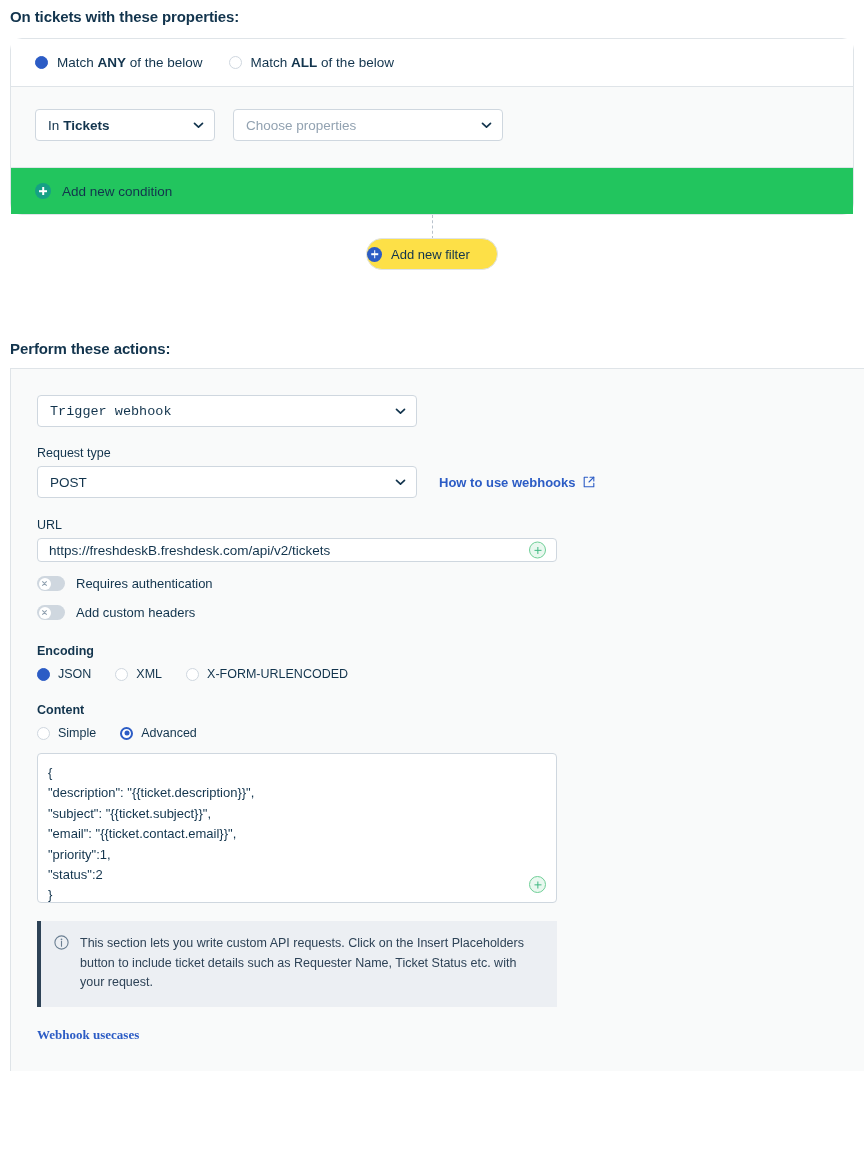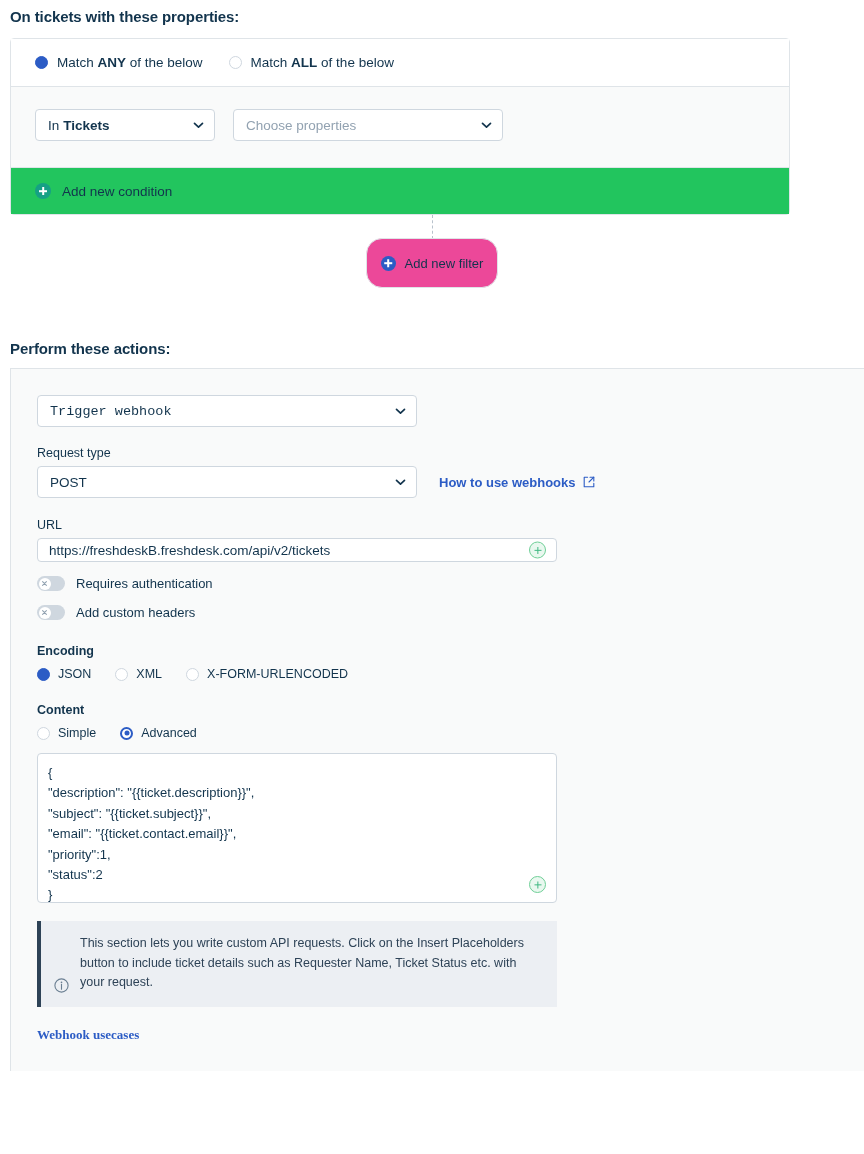--- a/index.html
+++ b/index.html
@@ -25,23 +25,23 @@
     color: #12344d;
     letter-spacing: -0.1px;
   }
   #conditions-heading { position: absolute; left: 10px; top: 8px; }
   #actions-heading    { position: absolute; left: 10px; top: 340px; }
 
   
   #conditions-card {
     position: absolute;
     left: 10px; top: 38px;
-    width: 780px;
+    width: 844px;
     border: 1px solid #dfe4e8;
-    border-radius: 4px;
+    border-radius: 12px;
     background: #ffffff;
     box-sizing: border-box;
   }
   .match-row {
     height: 47px;
     display: flex;
     align-items: center;
     padding: 0 0 0 24px;
     border-bottom: 1px solid #dfe4e8;
     background: #ffffff;
@@ -146,27 +146,26 @@
   
   #filter-connector {
     position: absolute;
     left: 432px; top: 215px;
     width: 1px; height: 24px;
     border-left: 1px dashed #b8c2cc;
   }
   #add-new-filter-button {
     position: absolute;
     left: 366px; top: 238px;
-    width: 132px; height: 50px;
+    width: 132px; height: 32px;
     border: 1px solid #dfe4e8;
     border-radius: 16px;
-    background: #ec4899;
-    display: flex;
-    align-items: center;
-    justify-content: center;
+    background: #fde047;
+    display: flex;
+    align-items: center;
     font-size: 13px;
     color: #12344d;
     cursor: pointer;
     box-sizing: border-box;
   }
   .plus-blue {
     width: 15px; height: 15px;
     border-radius: 50%;
     background: #2c5cc5;
     position: relative;
@@ -339,21 +338,21 @@
 
   
   #info-note {
     margin-top: 18px;
     width: 520px;
     box-sizing: border-box;
     background: #eceff3;
     border-left: 4px solid #2e4357;
     padding: 13px 16px 14px 13px;
     display: flex;
-    align-items: flex-end;
+    align-items: flex-start;
   }
   #info-note .info-icon {
     width: 15px; height: 15px;
     flex: none;
     margin-right: 11px;
     margin-top: 1px;
   }
   #info-note .info-icon svg { display: block; }
   #info-note .note-text {
     font-size: 12.5px;

